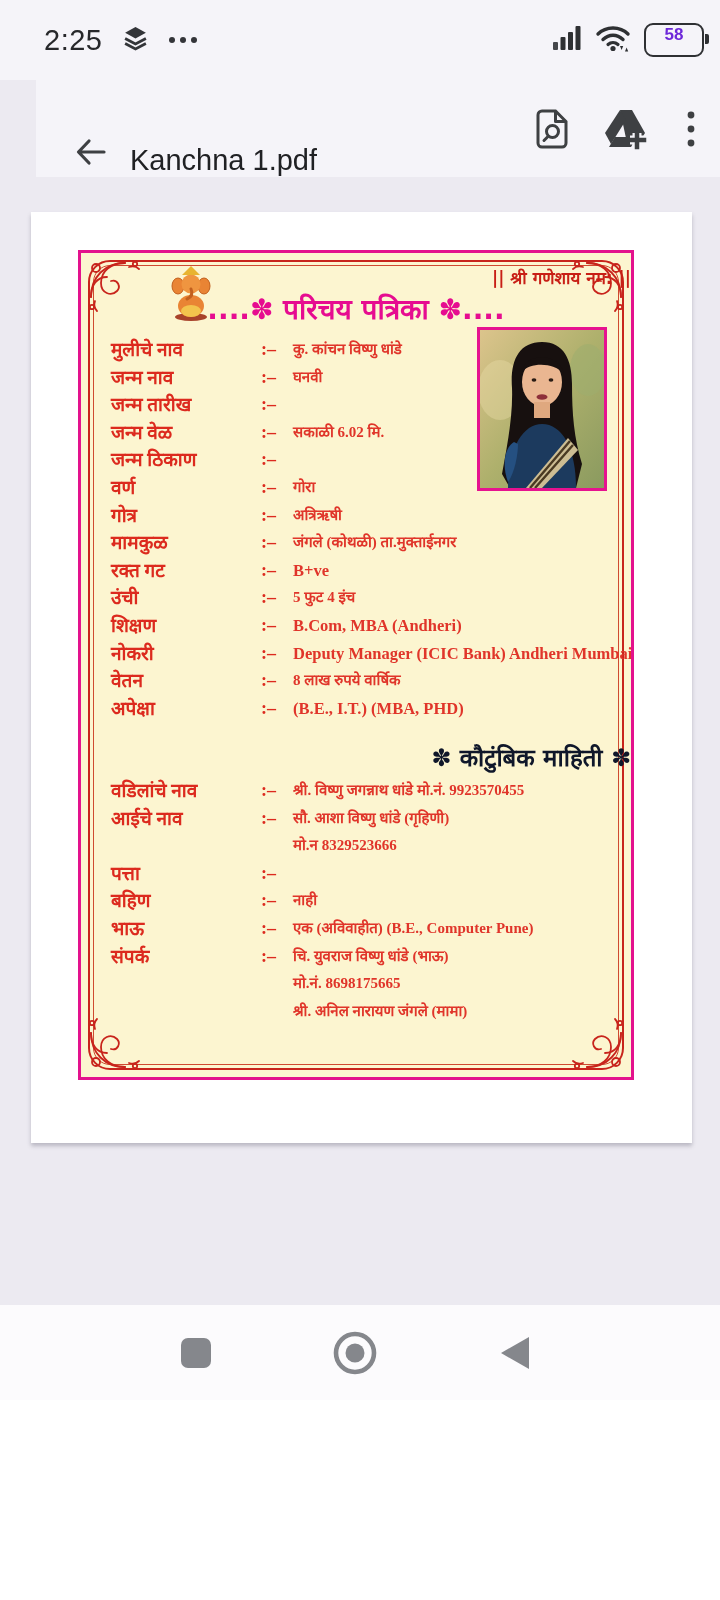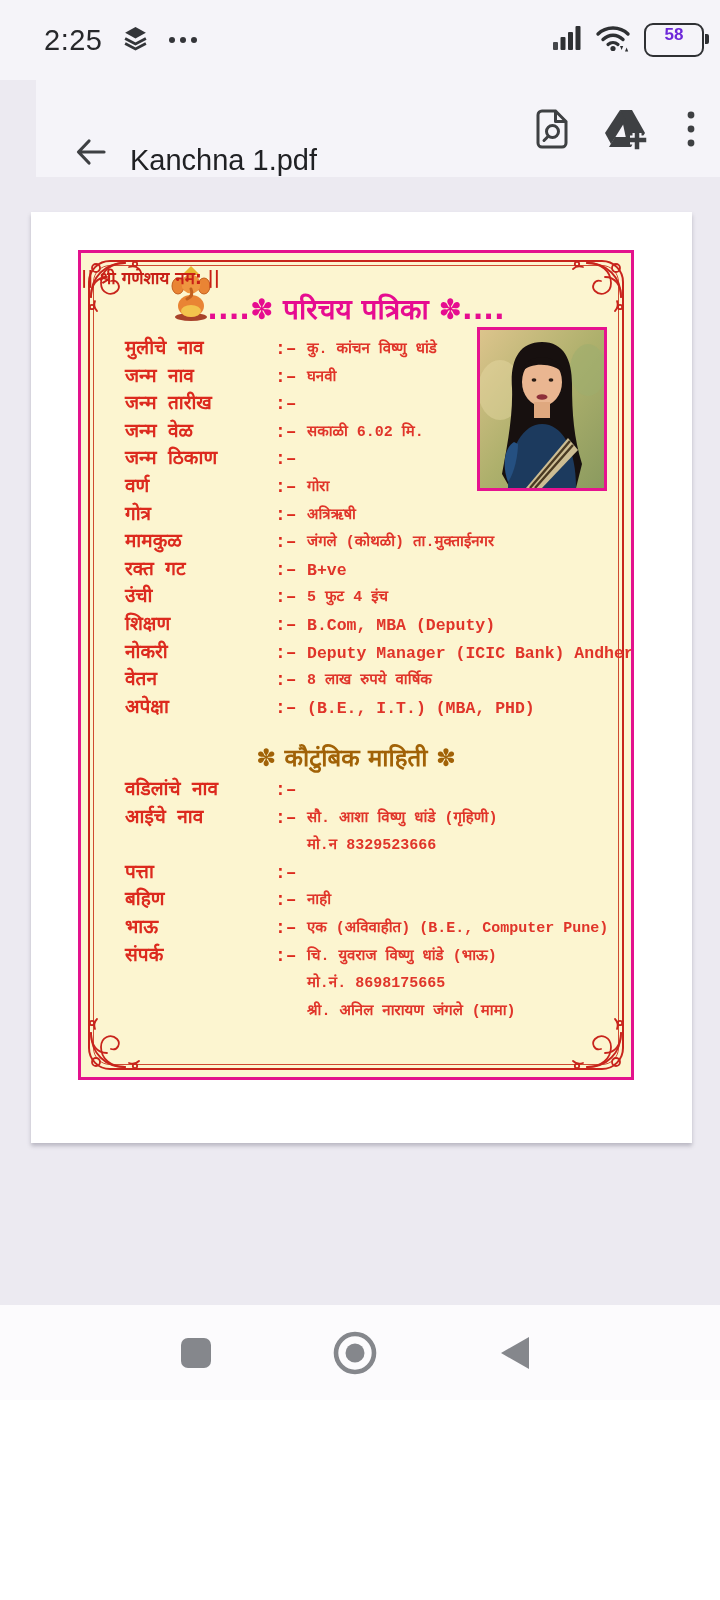--- a/index.html
+++ b/index.html
@@ -33,31 +33,31 @@
   .card{position:absolute;left:47px;top:38px;width:556px;height:830px;background:#fcf5d0;
     border:3px solid #e3128d;box-sizing:border-box;overflow:hidden;}
   .frame1{position:absolute;inset:7px;border:2px solid #c8241c;border-radius:22px;pointer-events:none;}
   .frame2{position:absolute;inset:12px;border:1px solid #cf4a30;border-radius:17px;pointer-events:none;}
   .corner{position:absolute;width:64px;height:64px;pointer-events:none;}
   .corner.tl{top:4px;left:4px;}
   .corner.tr{top:4px;right:4px;transform:scaleX(-1);}
   .corner.bl{bottom:4px;left:4px;transform:scaleY(-1);}
   .corner.br{bottom:4px;right:4px;transform:scale(-1,-1);}
   .ganesha{position:absolute;left:90px;top:10px;}
-  .invocation{position:absolute;left:0;right:0;top:13px;text-align:left;
+  .invocation{position:absolute;left:0;right:0;top:13px;text-align:right;
     font-size:17px;font-weight:700;color:#c81f16;font-family:"DejaVu Sans",sans-serif;}
   .card-title{position:absolute;left:0;right:0;top:36px;text-align:center;
     font-size:28px;font-weight:700;color:#e60c90;font-family:"DejaVu Sans",sans-serif;}
   .photo{position:absolute;right:24px;top:74px;width:124px;height:158px;border:3px solid #e6128f;background:#cbb27c;}
 
-  .bio{position:absolute;left:44px;right:20px;font-family:Liberation Mono, monospace;}
+  .bio{position:absolute;left:30px;right:20px;font-family:Liberation Serif, serif;}
   .bio.personal{top:83px;}
   .bio.family{top:524px;}
-  .family-title{position:absolute;left:0;right:0;top:487px;text-align:center;
-    font-size:24px;font-weight:700;color:#a16207;font-family:"DejaVu Sans",sans-serif;}
+  .family-title{position:absolute;left:0;right:0;top:487px;text-align:right;
+    font-size:24px;font-weight:700;color:#0f172a;font-family:"DejaVu Sans",sans-serif;}
   .bio-row{display:flex;align-items:flex-start;}
   .bio-label{flex:0 0 150px;height:27.6px;line-height:27.6px;font-size:19px;font-weight:700;color:#dc2a1e;white-space:nowrap;}
   .bio-sep{flex:0 0 32px;height:27.6px;line-height:27.6px;font-size:18px;font-weight:700;color:#dc2a1e;}
   .bio-val{flex:1;min-width:0;}
   .val-line{height:27.6px;line-height:27.6px;font-size:15px;font-weight:700;color:#e0352a;white-space:nowrap;}
   .val-line.latin{font-size:16.5px;font-weight:600;}
 
   
   .fab{position:absolute;left:578px;top:1151px;width:114px;height:114px;border-radius:28px;
     background:#e8ddf9;display:flex;align-items:center;justify-content:center;cursor:pointer;
@@ -307,21 +307,21 @@
               <div class="bio-label">उंची</div>
               <div class="bio-sep">:–</div>
               <div class="bio-val">
                 <div class="val-line">5 फुट 4 इंच</div>
               </div>
             </div>
             <div class="bio-row">
               <div class="bio-label">शिक्षण</div>
               <div class="bio-sep">:–</div>
               <div class="bio-val">
-                <div class="val-line latin">B.Com, MBA (Deputy)</div>
+                <div class="val-line latin">B.Com, MBA (Andheri)</div>
               </div>
             </div>
             <div class="bio-row">
               <div class="bio-label">नोकरी</div>
               <div class="bio-sep">:–</div>
               <div class="bio-val">
                 <div class="val-line latin">Deputy Manager (ICIC Bank) Andheri Mumbai</div>
               </div>
             </div>
             <div class="bio-row">
@@ -339,20 +339,23 @@
               </div>
             </div>
           </div>
 
         <div class="family-title">✽ कौटुंबिक माहिती ✽</div>
 
         <div class="bio family">
             <div class="bio-row">
               <div class="bio-label">वडिलांचे नाव</div>
               <div class="bio-sep">:–</div>
+              <div class="bio-val">
+                <div class="val-line">श्री. विष्णु जगन्नाथ धांडे मो.नं. 9923570455</div>
+              </div>
             </div>
             <div class="bio-row">
               <div class="bio-label">आईचे नाव</div>
               <div class="bio-sep">:–</div>
               <div class="bio-val">
                 <div class="val-line">सौ. आशा विष्णु धांडे (गृहिणी)</div>
                 <div class="val-line">मो.न 8329523666</div>
               </div>
             </div>
             <div class="bio-row">

